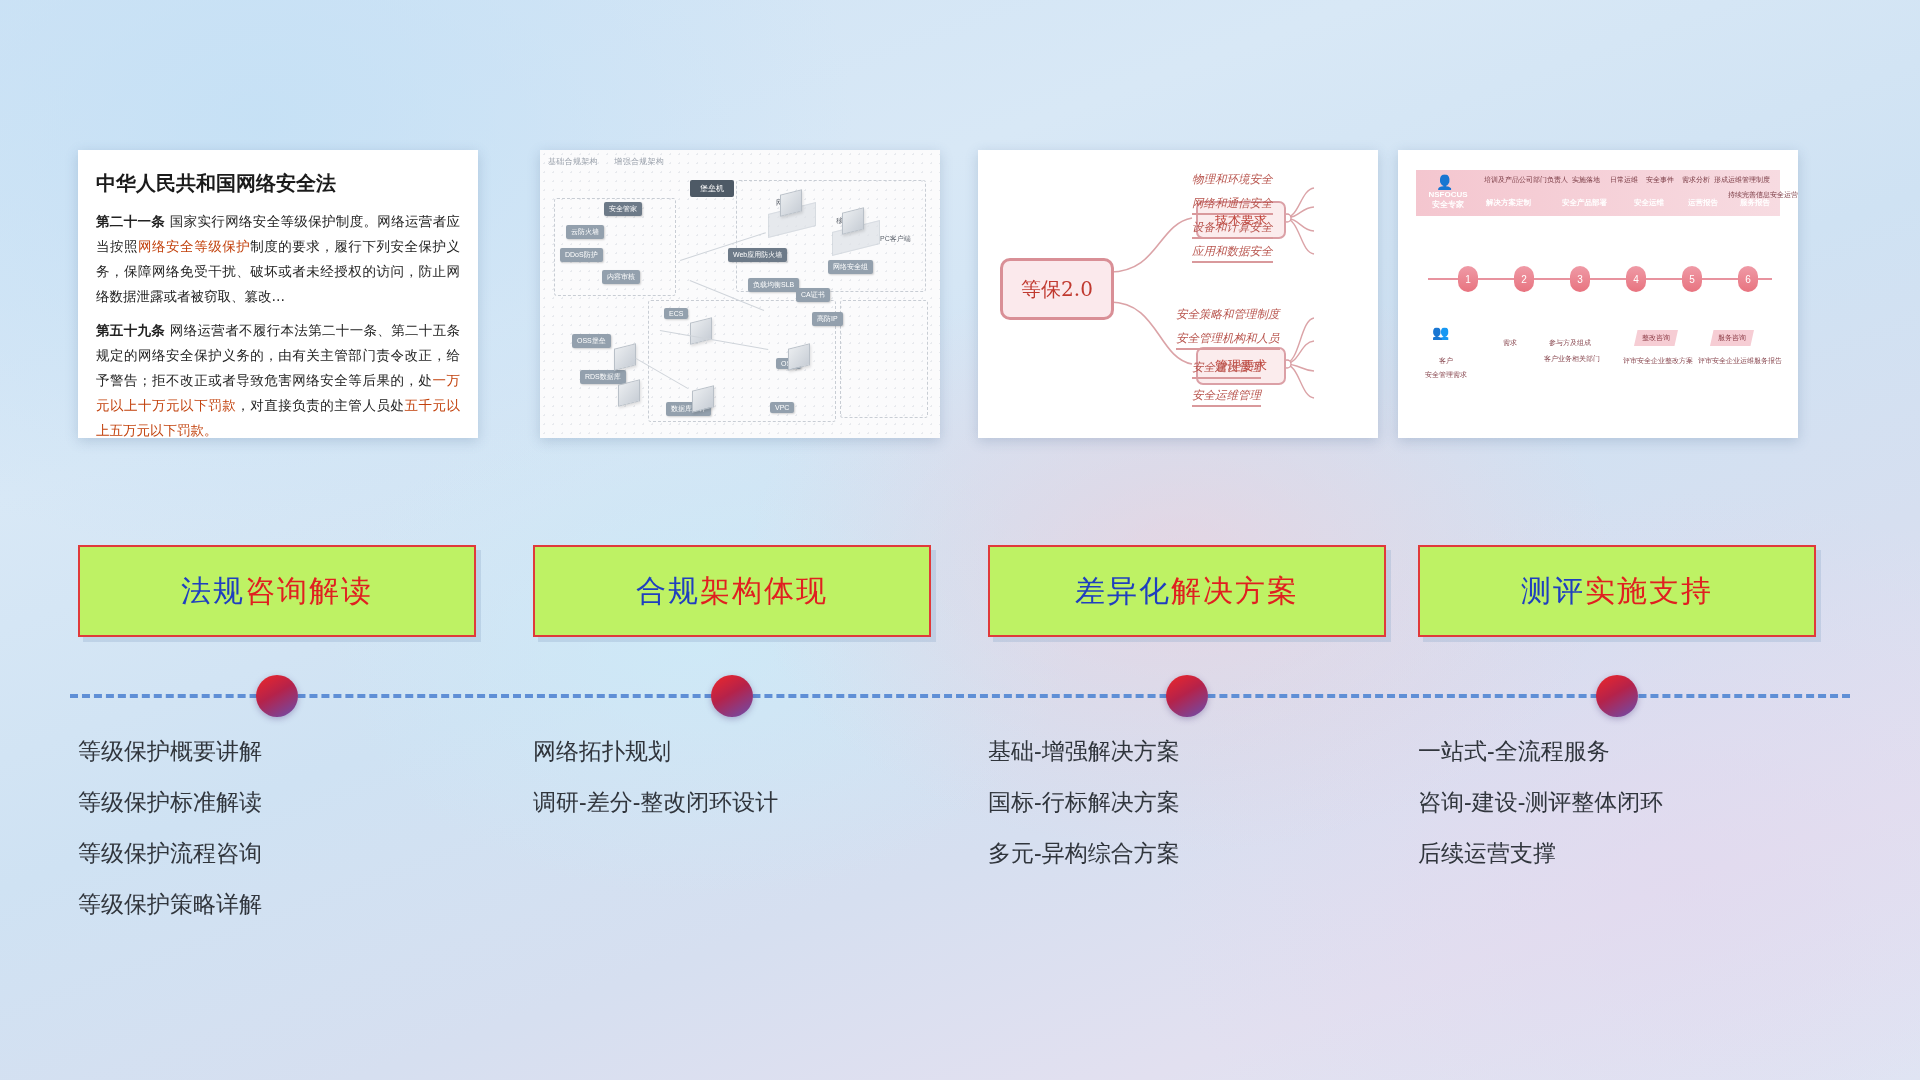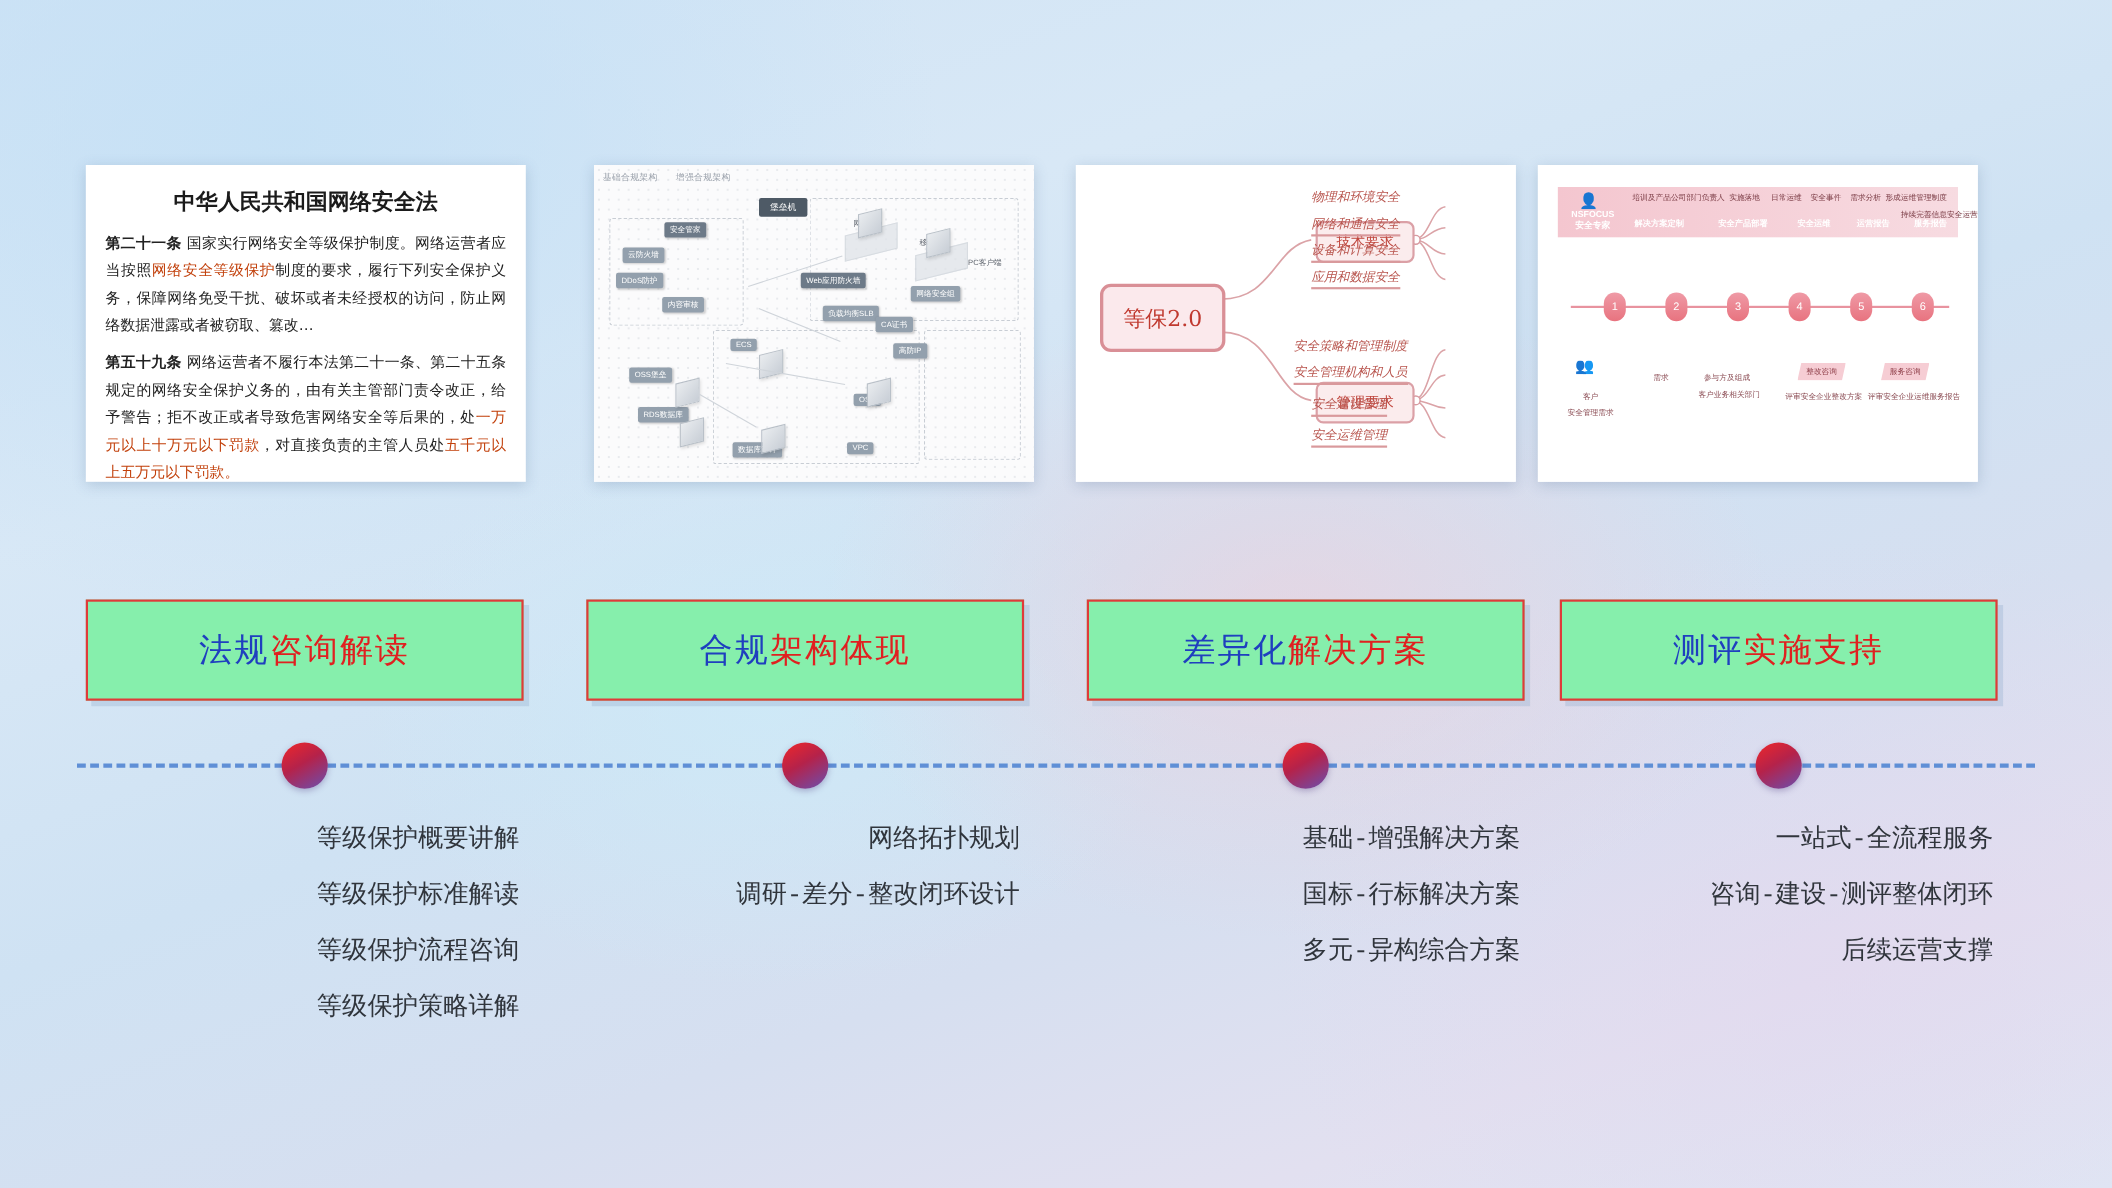--- a/index.html
+++ b/index.html
@@ -24,21 +24,21 @@
     overflow:hidden;
   }
   .card.c1{left:78px;}
   .card.c2{left:540px;}
   .card.c3{left:978px;}
   .card.c4{left:1398px;}
 
   
   .law{padding:14px 18px 0 18px;box-sizing:border-box;height:100%;
        font-family:"DejaVu Sans","Liberation Sans",sans-serif;}
-  .law-title{text-align:center;font-size:20px;font-weight:bold;color:#1b1b1b;margin:6px 0 12px;}
+  .law-title{text-align:left;font-size:20px;font-weight:bold;color:#1b1b1b;margin:6px 0 12px;}
   .law p{margin:0 0 9px 0;font-size:13.5px;line-height:1.85;color:#222;text-align:justify;}
   .law b{font-weight:bold;}
   .law .rd{color:#c2410c;}
 
   
   .arch{position:relative;width:100%;height:100%;background:#fbfbfc;}
   .arch .dots{position:absolute;inset:0;
     background-image:radial-gradient(#e3e6ea 1px, transparent 1px);
     background-size:9px 9px;opacity:.8;}
   .arch .toplabel{position:absolute;top:6px;left:8px;font-size:8px;color:#9aa1ab;letter-spacing:.3px;}
@@ -82,43 +82,43 @@
   .nsf .pill{position:absolute;width:20px;height:26px;border-radius:10px;
      background:linear-gradient(180deg,#ef9aa6,#e8737f);color:#fff;font-size:10px;
      display:flex;align-items:center;justify-content:center;}
   .nsf .foot{position:absolute;font-size:7px;color:#8a4a52;text-align:center;white-space:nowrap;}
   .nsf .tag{position:absolute;background:#f6cdd4;color:#8d3d47;font-size:7px;padding:3px 8px;
      clip-path:polygon(8% 0,100% 0,92% 100%,0 100%);white-space:nowrap;}
   .nsf .ico{position:absolute;color:#e2808d;font-size:14px;}
 
   
   .heads{position:absolute;left:0;top:545px;width:1920px;height:98px;}
-  .headbox{position:absolute;top:0;height:88px;background:#86efac;
+  .headbox{position:absolute;top:0;height:88px;background:#bef264;
     border:2px solid #e03a3a;box-shadow:5px 5px 0 rgba(150,175,205,.35);
     display:flex;align-items:center;justify-content:center;}
   .headbox .t{font-family:"DejaVu Sans","Liberation Sans",sans-serif;font-size:30px;letter-spacing:2px;}
   .headbox .b{color:#1f3fbf;}
   .headbox .r{color:#e02020;}
   .hb1{left:78px;width:394px;}
   .hb2{left:533px;width:394px;}
   .hb3{left:988px;width:394px;}
   .hb4{left:1418px;width:394px;}
 
   
   .tl{position:absolute;left:70px;top:694px;width:1780px;height:4px;}
   .tl .dash{position:absolute;left:0;top:0;width:100%;height:0;
     border-top:4px dashed #5f8fd6;}
   .dot{position:absolute;top:-19px;width:42px;height:42px;border-radius:50%;
     background:linear-gradient(150deg,#e5262f 8%,#b5224a 45%,#6a4fb0 100%);
     box-shadow:0 2px 6px rgba(80,60,130,.35);}
 
   
   .lists{position:absolute;left:0;top:740px;width:1920px;height:220px;}
-  .col{position:absolute;top:12px;text-align:right;
-    font-family:Liberation Mono, monospace;}
+  .col{position:absolute;top:0;text-align:left;
+    font-family:Liberation Sans, sans-serif;}
   .col .li{font-size:23px;color:#30353c;line-height:1.0;margin-bottom:28px;white-space:nowrap;}
   .l1{left:78px;width:394px;}
   .l2{left:533px;width:394px;}
   .l3{left:988px;width:394px;}
   .l4{left:1418px;width:394px;}
 </style>
 </head>
 <body>
 
 <div class="stage">

